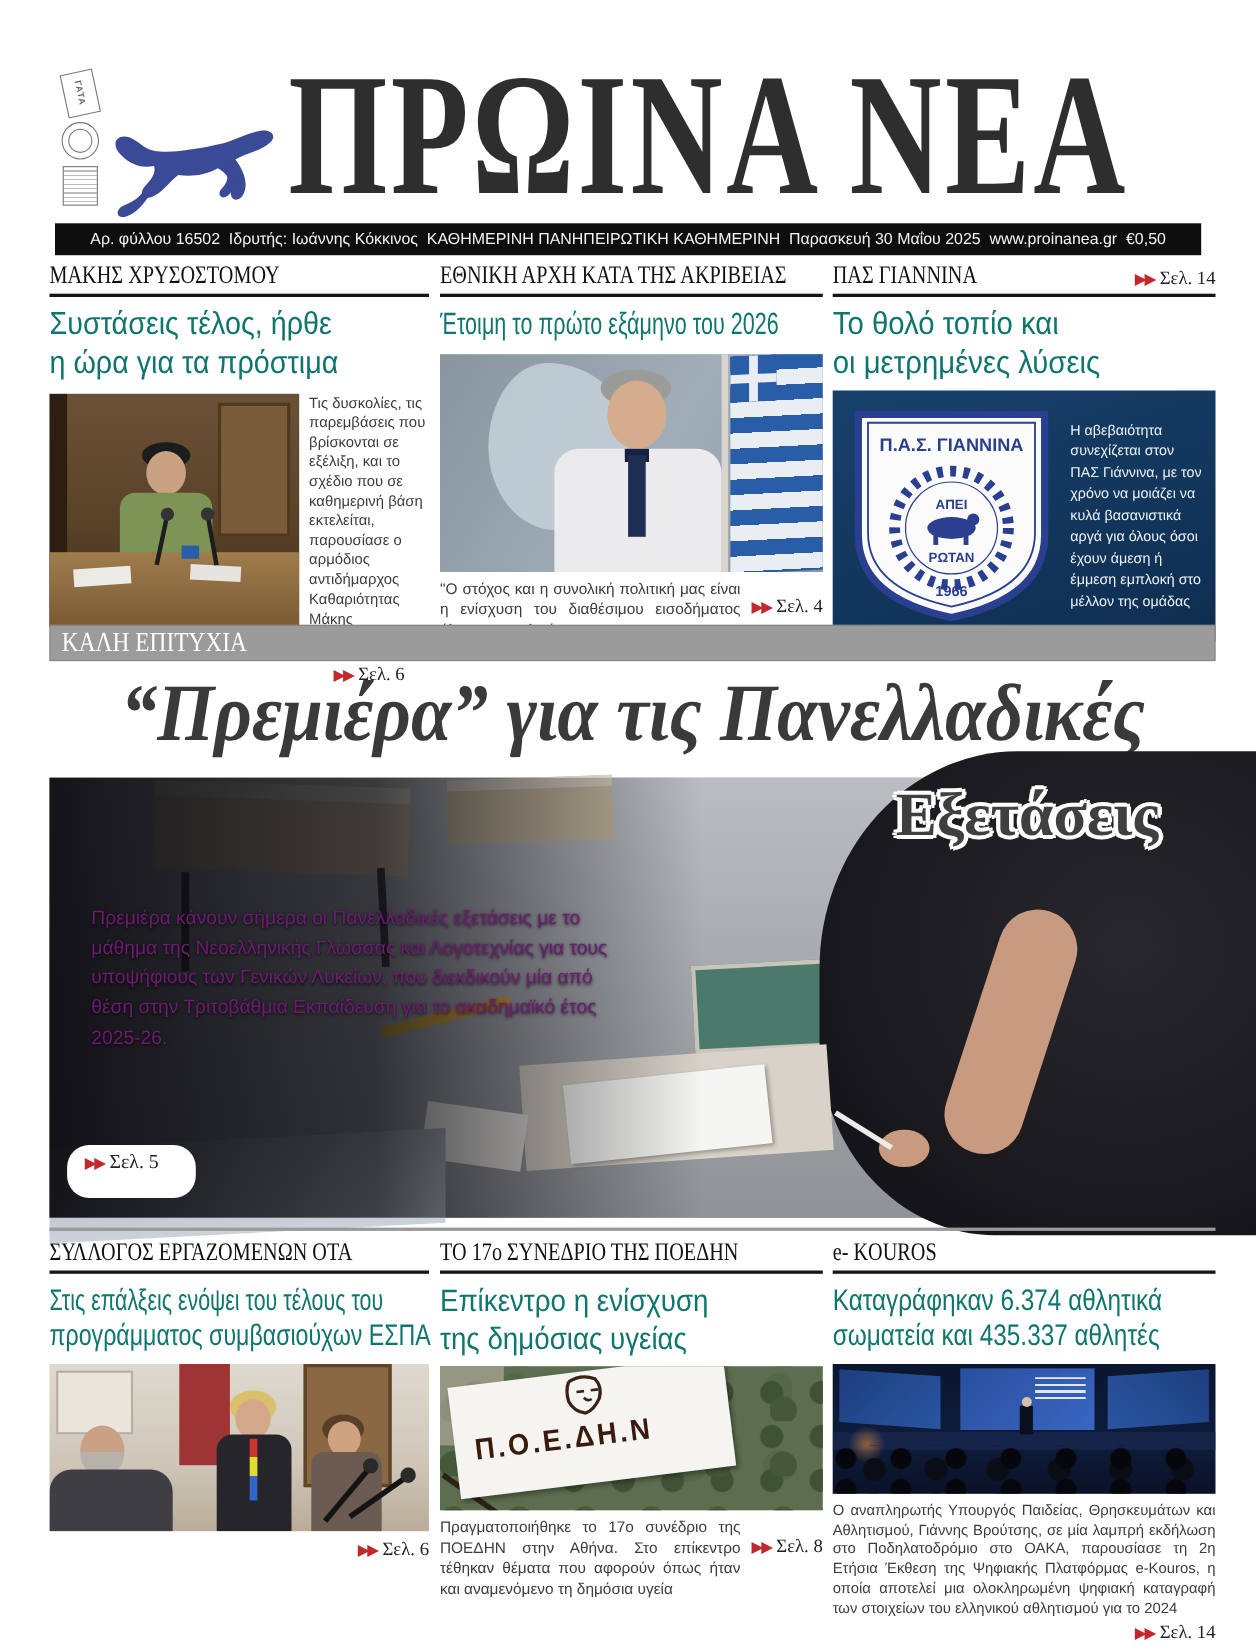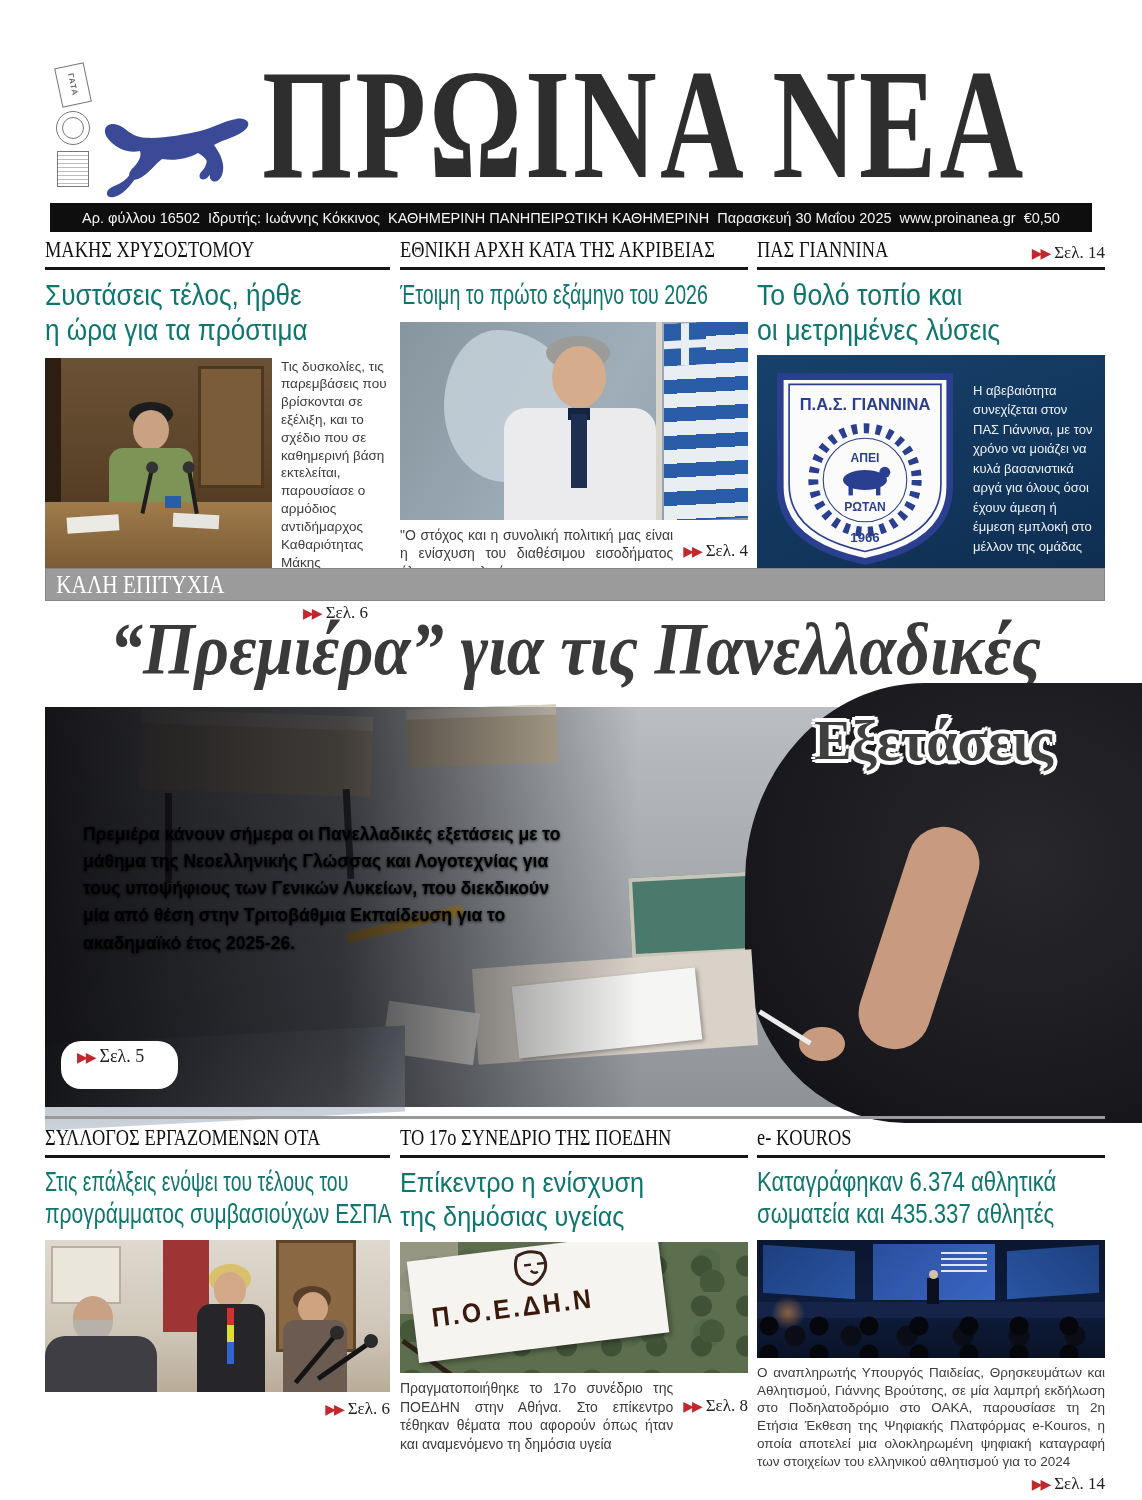--- a/index.html
+++ b/index.html
@@ -89,21 +89,21 @@
   .mm-arm{position:absolute;right:150px;top:116px;width:72px;height:230px;background:#c89a80;border-radius:40px;transform:rotate(18deg);}
   .mm-hand{position:absolute;right:260px;top:320px;width:46px;height:34px;background:#c89a80;border-radius:50%;}
   .mm-pen{position:absolute;right:290px;top:318px;width:60px;height:5px;background:#ececec;transform:rotate(32deg);}
   .mm-desk3{position:absolute;left:430px;top:252px;width:280px;height:96px;background:#d8d2c8;transform:rotate(-4deg);}
   .mm-paper{position:absolute;left:470px;top:270px;width:184px;height:72px;background:#f5f5f3;transform:rotate(-6deg);box-shadow:2px 2px 4px rgba(0,0,0,.3);}
   .mm-paper2{position:absolute;left:340px;top:300px;width:92px;height:52px;background:#edebe6;transform:rotate(8deg);}
   .mm-foredesk{position:absolute;left:0;bottom:-14px;width:360px;height:86px;background:linear-gradient(180deg,#a9b1b9,#ccd2d9);transform:skewY(-3deg);}
   .mm-vignette{position:absolute;inset:0;background:linear-gradient(90deg,rgba(8,8,12,.93) 0%,rgba(8,8,12,.72) 28%,rgba(8,8,12,0) 56%);}
   .mm-title{position:absolute;right:52px;top:4px;font-family:"Liberation Serif","DejaVu Serif",serif;font-weight:bold;font-size:56px;color:#3f3f3f;line-height:1.1;
     text-shadow:-3px -3px 0 #fff,3px -3px 0 #fff,-3px 3px 0 #fff,3px 3px 0 #fff,0 -4px 0 #fff,0 4px 0 #fff,-4px 0 0 #fff,4px 0 0 #fff;}
-  .mm-lead{position:absolute;left:38px;top:114px;width:478px;color:#000000;font-weight:bold;font-size:17.5px;line-height:1.55;text-shadow:0 1px 3px rgba(0,0,0,.85);}
+  .mm-lead{position:absolute;left:38px;top:114px;width:478px;color:#701a75;font-weight:normal;font-size:17.5px;line-height:1.55;text-shadow:0 1px 3px rgba(0,0,0,.85);}
   .mm-pill{position:absolute;left:16px;bottom:18px;background:#fff;border-radius:20px;padding:5px 34px 22px 16px;}
   .mm-pill .pref{font-size:18px;}
   .rule { position:absolute; left:45px; top:1116px; width:1060px; border-top:3px solid #9a9a9a; }
 
   
   .photo-ota { width:345px; height:152px; background:linear-gradient(180deg,#ded9cf 0%,#cfc6b8 60%,#b9ac99 100%); margin-top:9px; }
   .po-win{position:absolute;left:6px;top:6px;width:70px;height:58px;background:#eae6dc;border:2px solid #b7afa0;}
   .po-red{position:absolute;left:118px;top:0;width:46px;height:92px;background:#9e3434;}
   .po-door{position:absolute;right:34px;top:0;width:80px;height:112px;background:#8a6844;border:3px solid #5e4527;}
   .po-man-head{position:absolute;left:28px;top:56px;width:40px;height:44px;border-radius:50%;background:#c9a184;}

